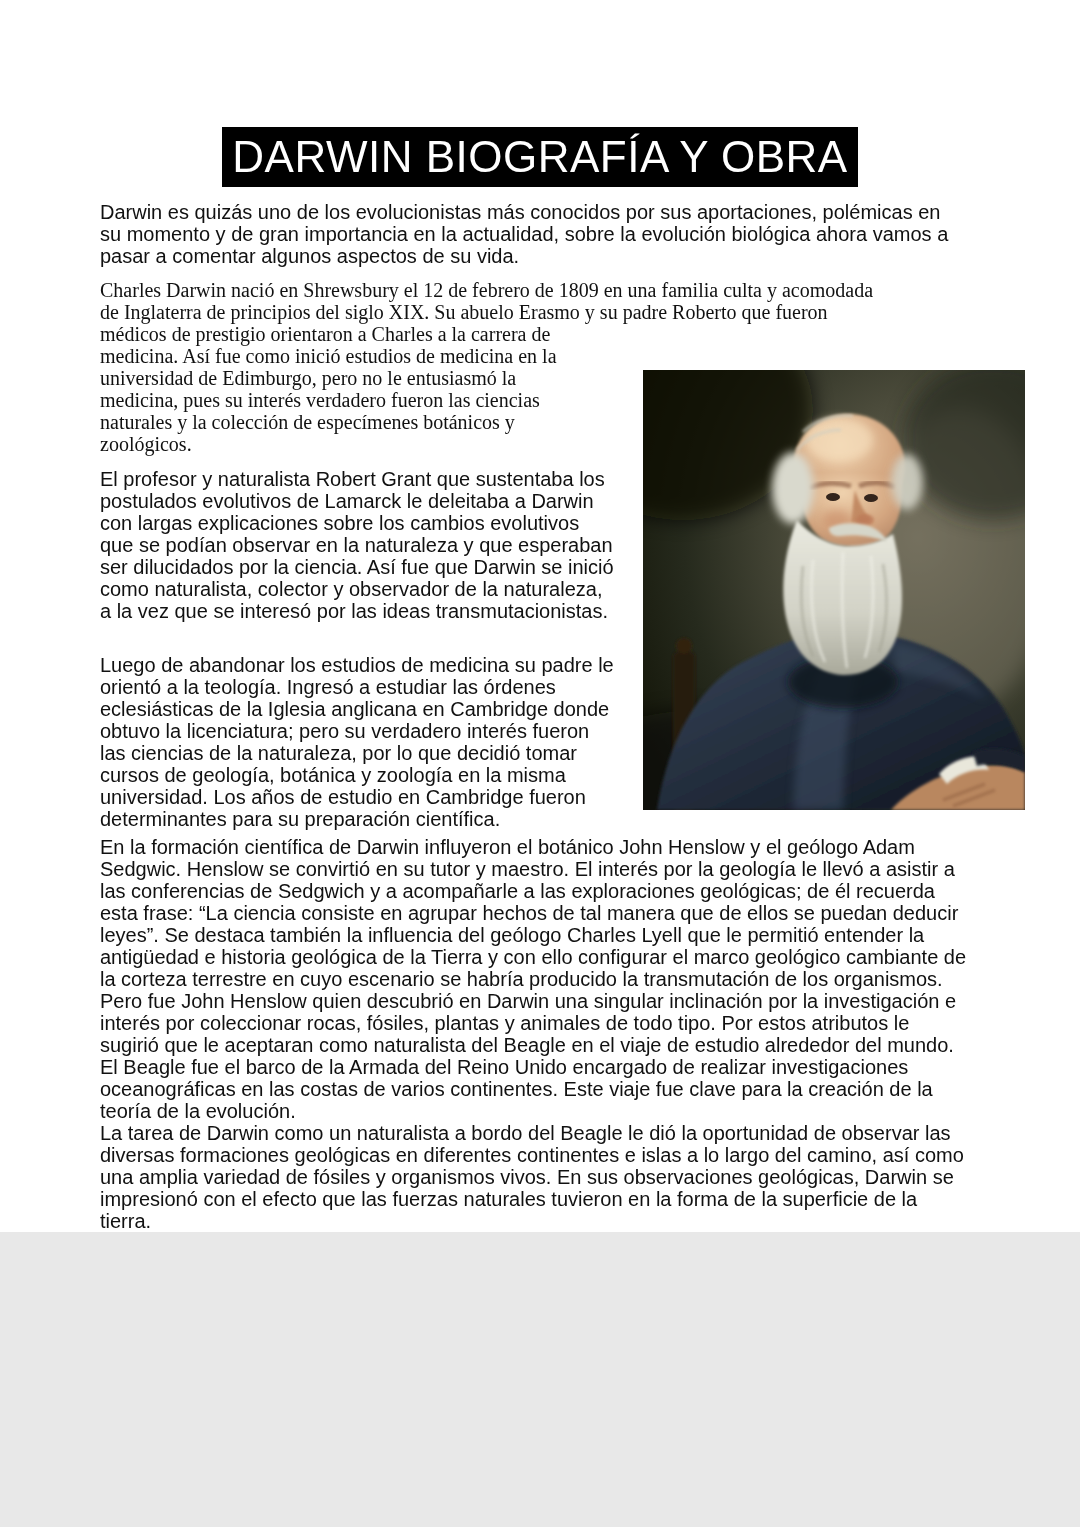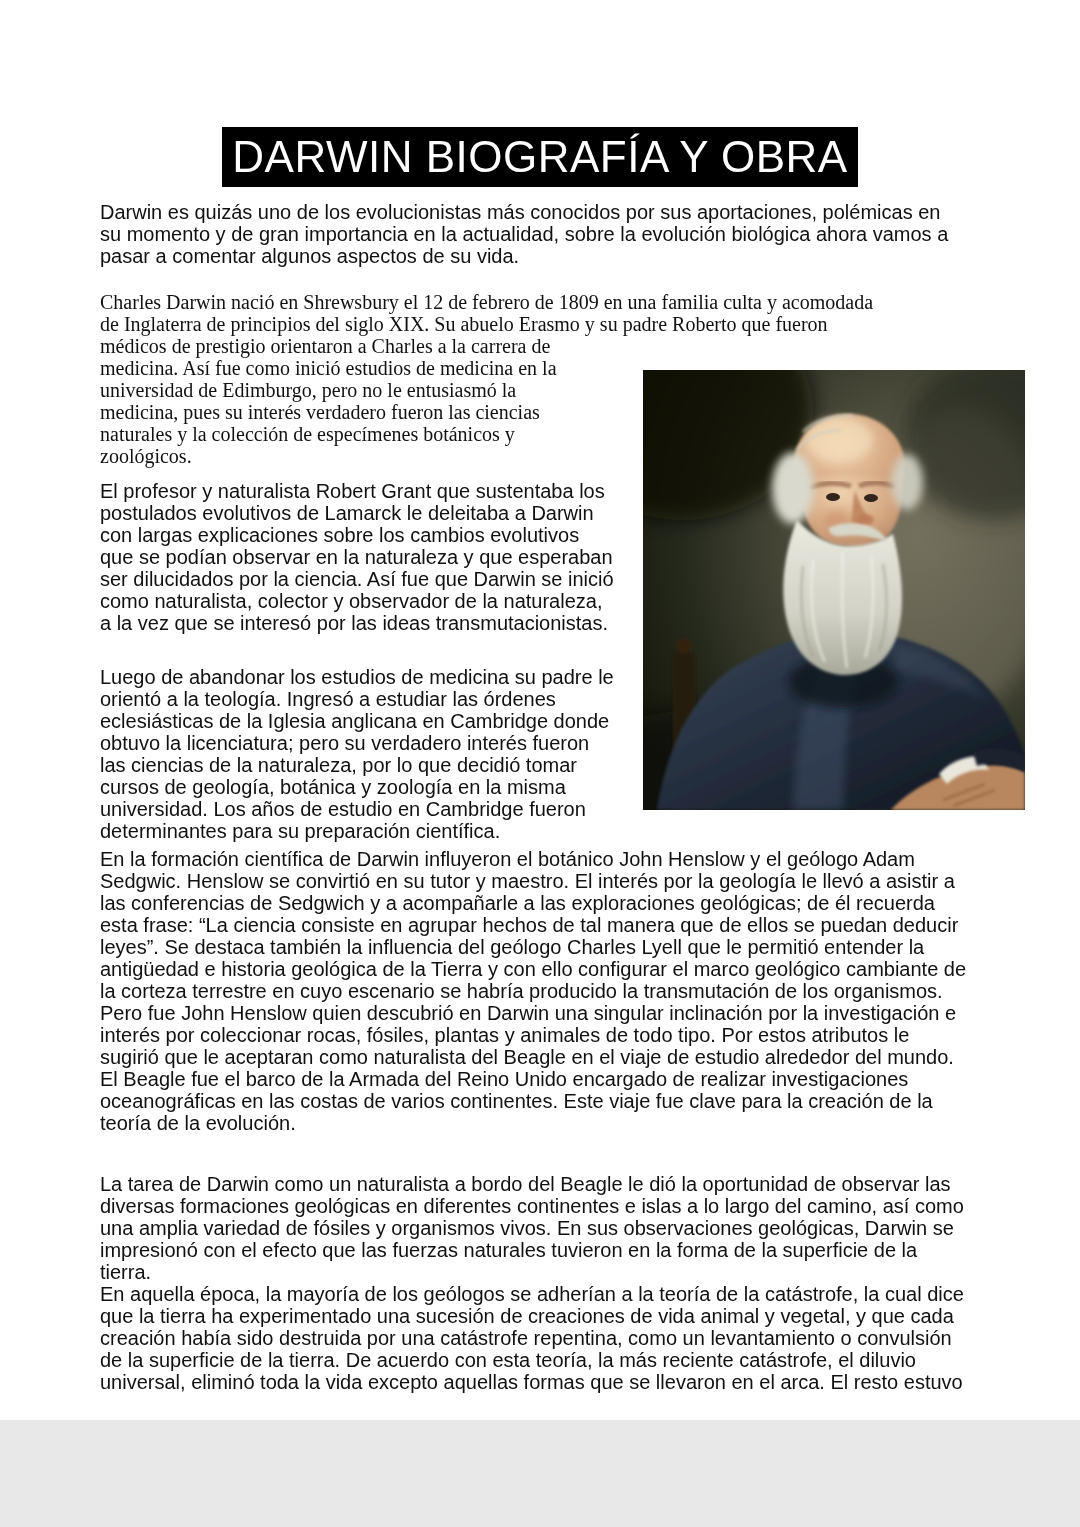--- a/index.html
+++ b/index.html
@@ -1,19 +1,19 @@
 <!DOCTYPE html>
 <html lang="es"><head>
 <meta charset="utf-8">
 <style>
   html, body { margin: 0; padding: 0; background: #e8e8e8; }
   .page {
     position: relative;
     width: 1080px;
-    height: 1420px;
+    height: 1232px;
     margin: 0 auto;
     background: #ffffff;
     overflow: hidden;
     font-family: "Liberation Sans", "DejaVu Sans", sans-serif;
   }
   .title-wrap {
     position: absolute;
     top: 98px;
     left: 0;
     right: 0;
@@ -36,25 +36,25 @@
     top: 201px;
     width: 940px;
     color: #111111;
     font-size: 20px;
     line-height: 22px;
   }
   .content p {
     margin: 0;
     white-space: pre-line;
   }
-  .content p.p1 { margin-bottom: 24px; }
+  .content p.p1 { margin-bottom: 12px; }
   .content p.p2 { margin-bottom: 13px; font-family: Liberation Serif, serif; }
   .content p.p3 { margin-bottom: 32px; }
   .content p.p4 { margin-bottom: 6px; }
-  .content p.p5 { margin-bottom: 39px; }
+  .content p.p5 { }
   .content p.p6 { margin-bottom: 18px; }
   .portrait {
     position: absolute;
     left: 643px;
     top: 370px;
     width: 382px;
     height: 440px;
     margin: 0;
   }
   .portrait svg { display: block; }

